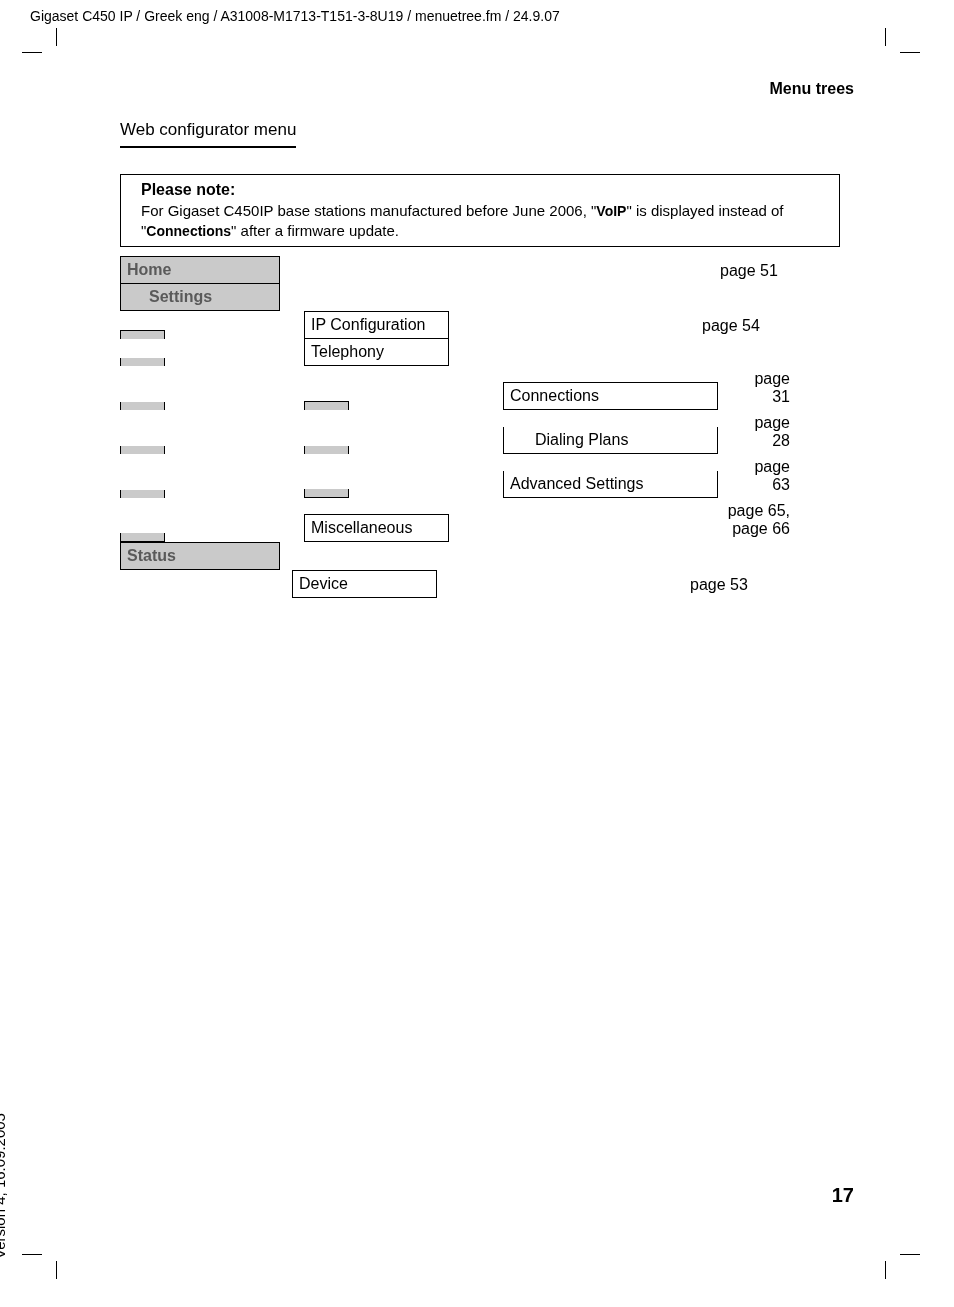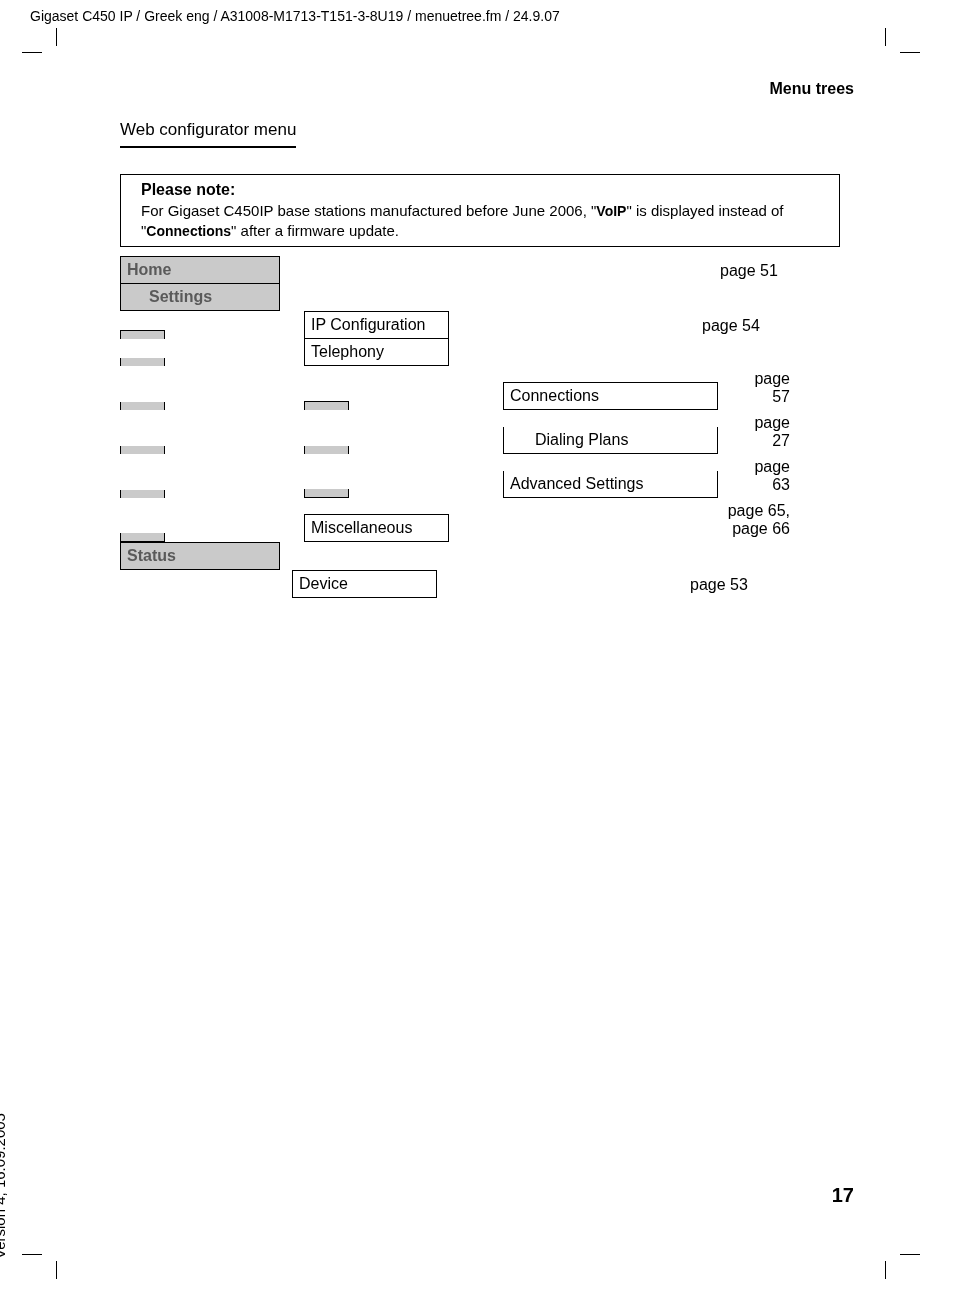--- a/index.html
+++ b/index.html
@@ -217,30 +217,30 @@
     <div class="cell level1-spacer"></div>
     <div class="cell level2" style="border-top:none;">Telephony</div>
   </div>
 
   <div class="menu-row">
     <div class="cell level1-stub"></div>
     <div class="cell level1-spacer"></div>
     <div class="cell level2-stub first"></div>
     <div class="cell level2-spacer"></div>
     <div class="cell level3">Connections</div>
-    <div class="cell page-ref">page 57</div>
+    <div class="cell page-ref">page 31</div>
   </div>
 
   <div class="menu-row">
     <div class="cell level1-stub"></div>
     <div class="cell level1-spacer"></div>
     <div class="cell level2-stub"></div>
     <div class="cell level2-spacer"></div>
     <div class="cell level3" style="border-top:none;padding-left:31px;">Dialing Plans</div>
-    <div class="cell page-ref">page 27</div>
+    <div class="cell page-ref">page 28</div>
   </div>
 
   <div class="menu-row">
     <div class="cell level1-stub"></div>
     <div class="cell level1-spacer"></div>
     <div class="cell level2-stub last"></div>
     <div class="cell level2-spacer"></div>
     <div class="cell level3" style="border-top:none;">Advanced Settings</div>
     <div class="cell page-ref">page 63</div>
   </div>

